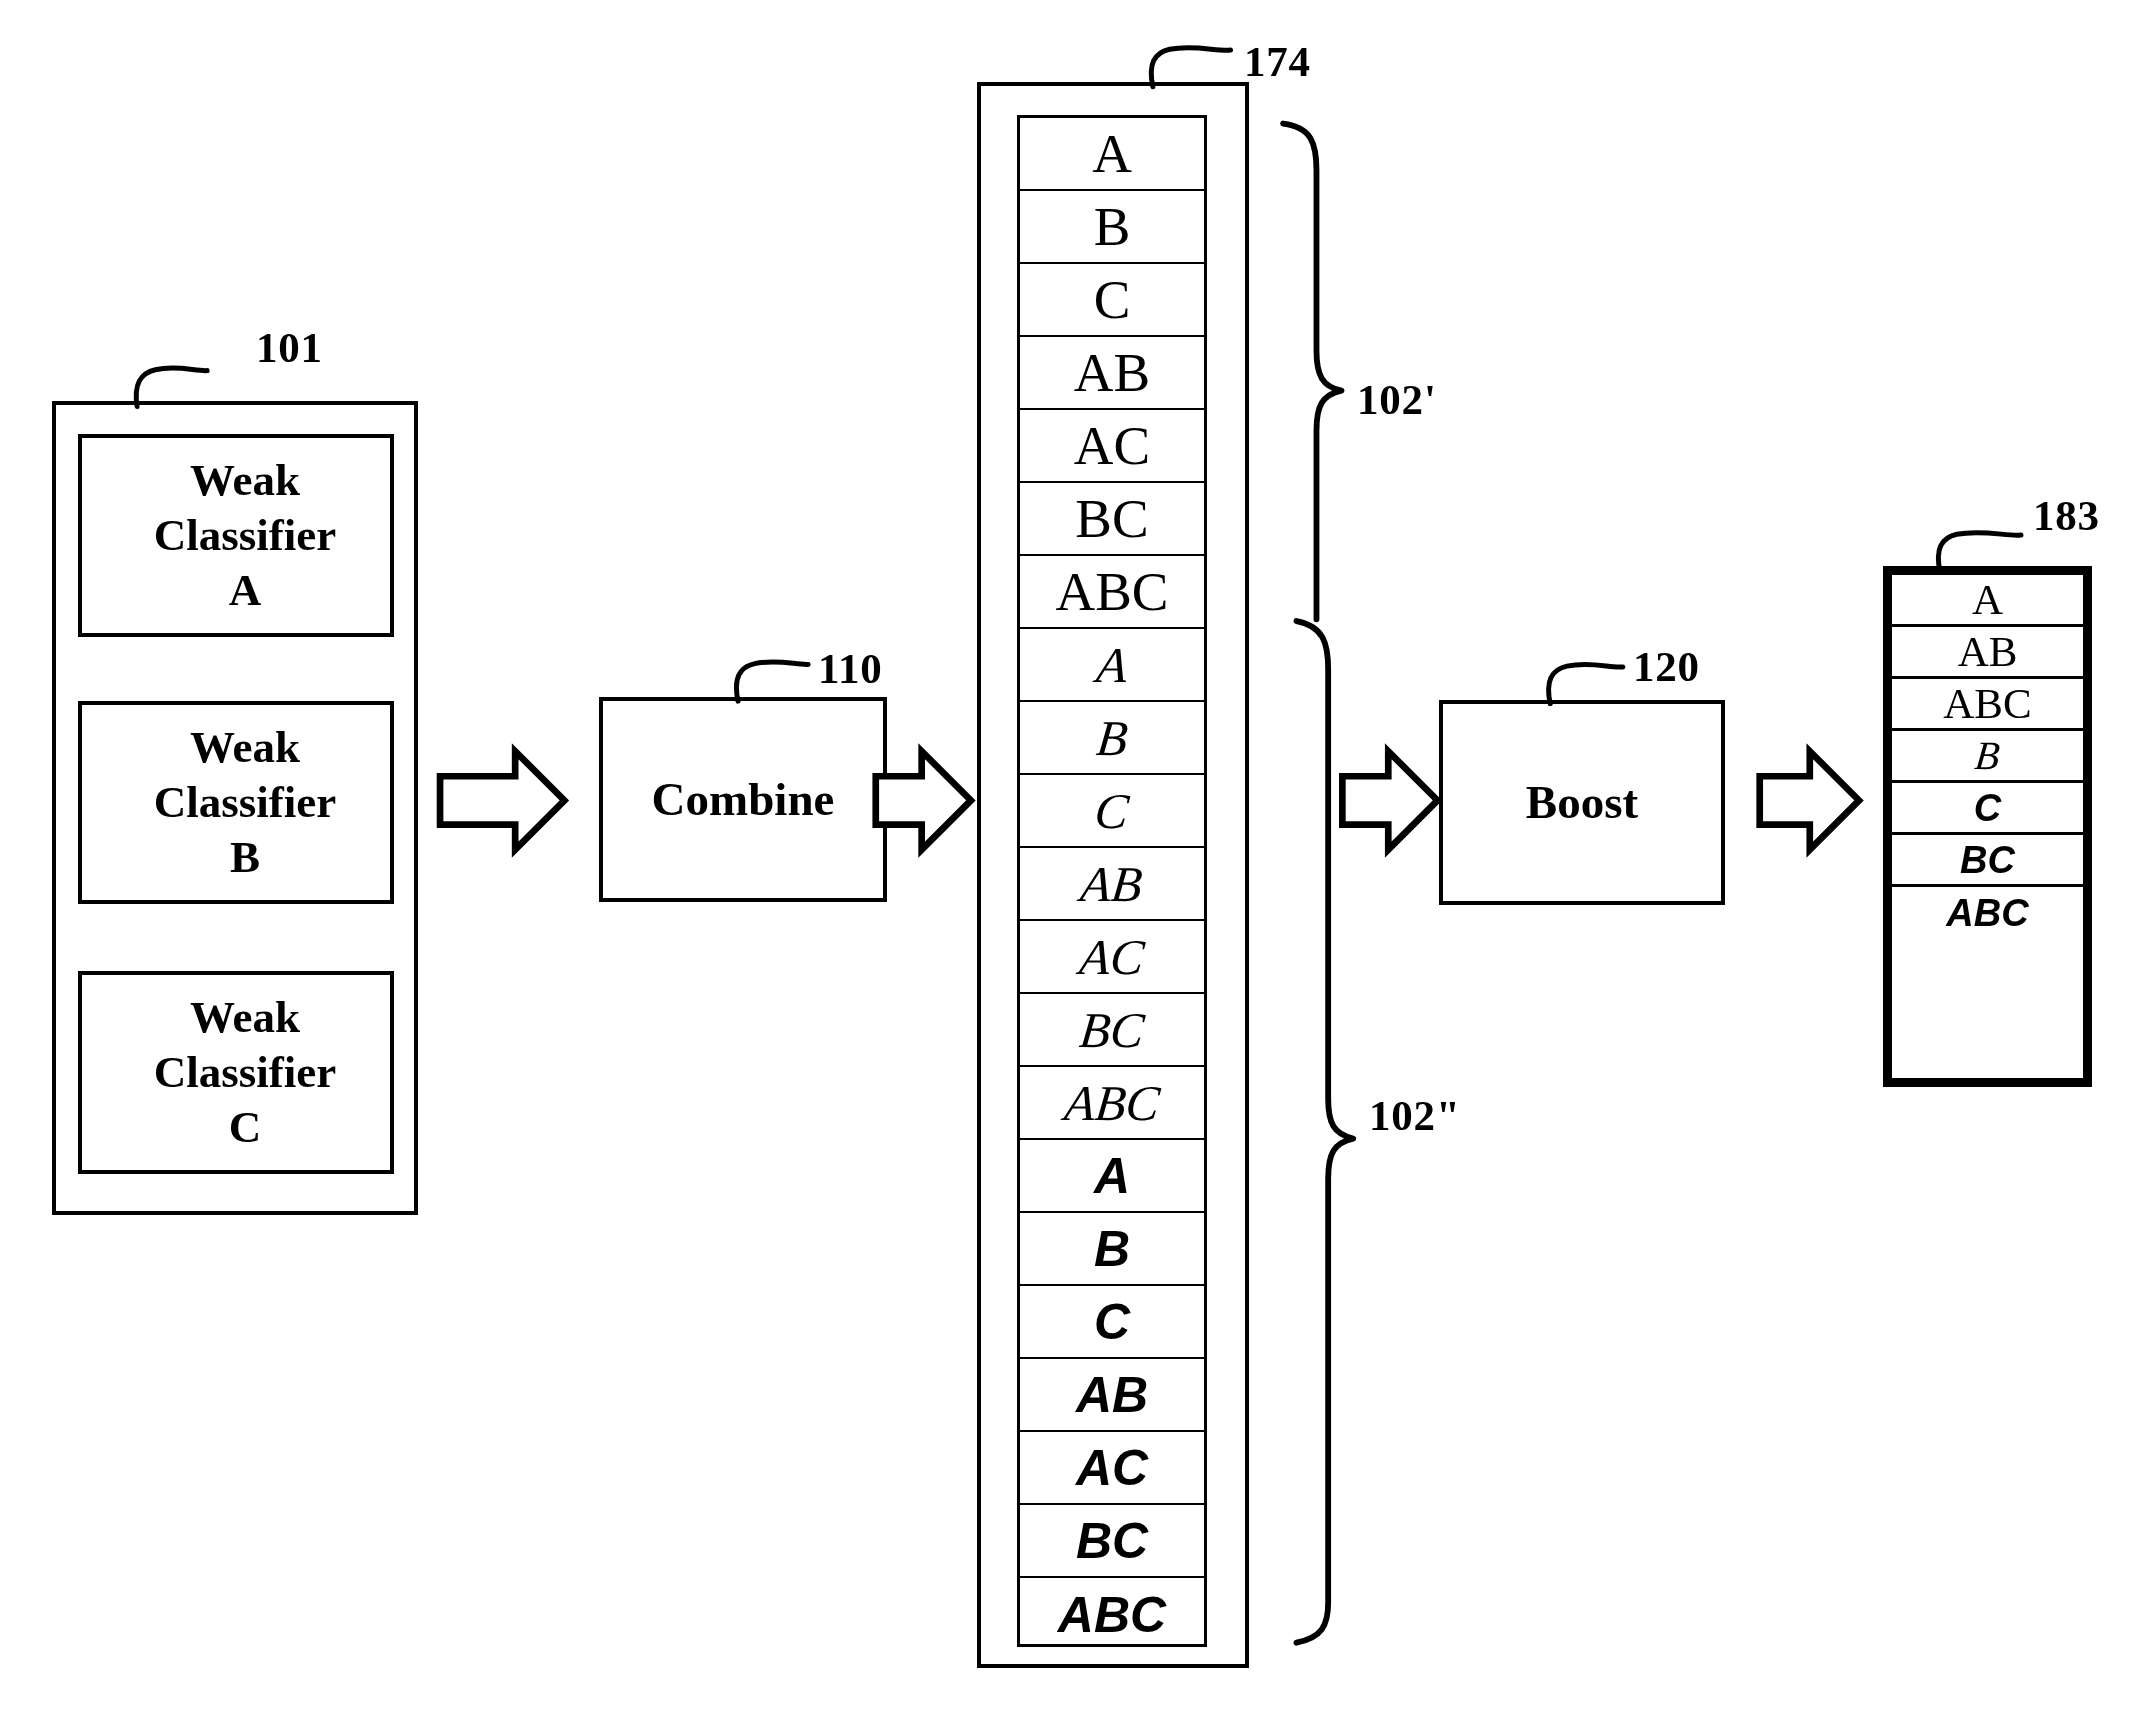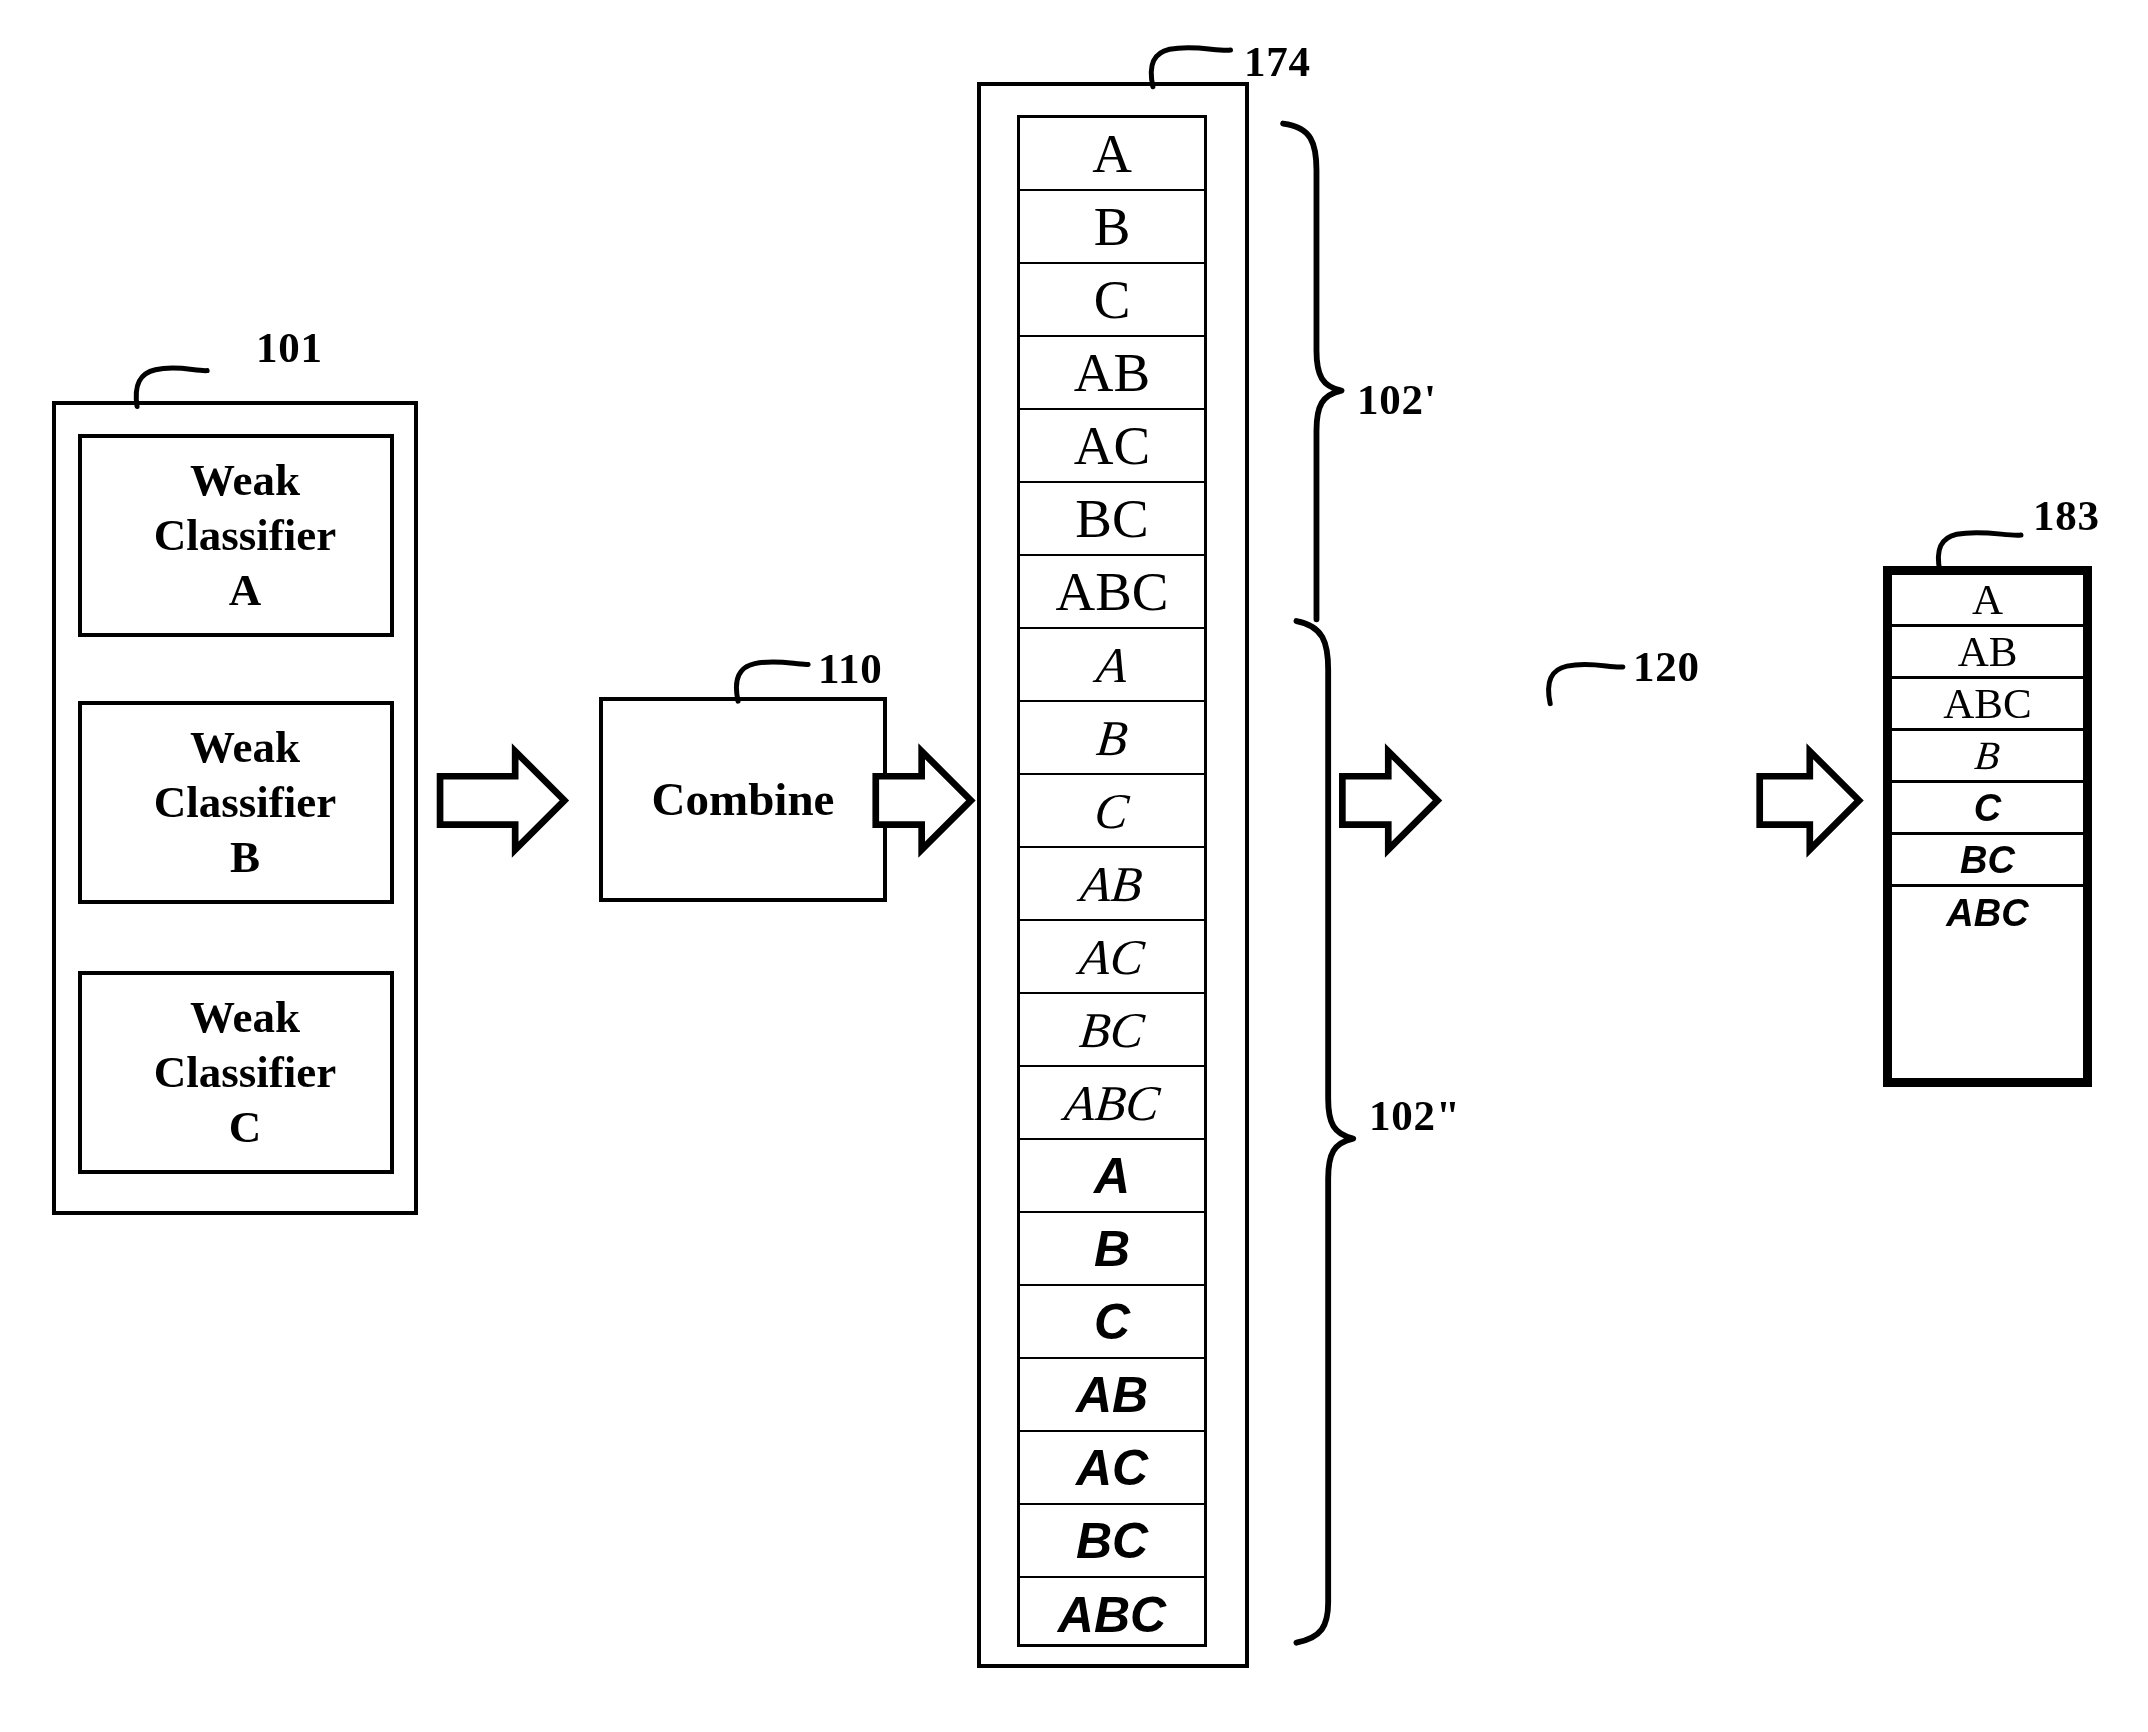--- a/index.html
+++ b/index.html
@@ -278,20 +278,23 @@
       </div>
     <div class="pool-row">
         <span class="tok style-bold">ABC</span>
       </div>
   </div>
 
   <div class="ref-num" style="left:1244px; top:40px;">174</div>
   <div class="ref-num" style="left:1357px; top:362px;margin-top:16px;">102'</div>
   <div class="ref-num" style="left:1369px; top:1094px;">102"</div>
 
+  <div class="proc-box" style="left:1439px; top:700px; width:286px; height:205px;">
+    <div class="proc-label">Boost</div>
+  </div>
   <div class="ref-num" style="left:1633px; top:645px;text-align:center;">120</div>
 
   <div class="out-outer" style="left:1883px; top:566px; width:209px; height:521px;">
     <div class="out-row">
         <span class="tok style-roman">A</span>
       </div>
     <div class="out-row">
         <span class="tok style-roman">AB</span>
       </div>
     <div class="out-row">

